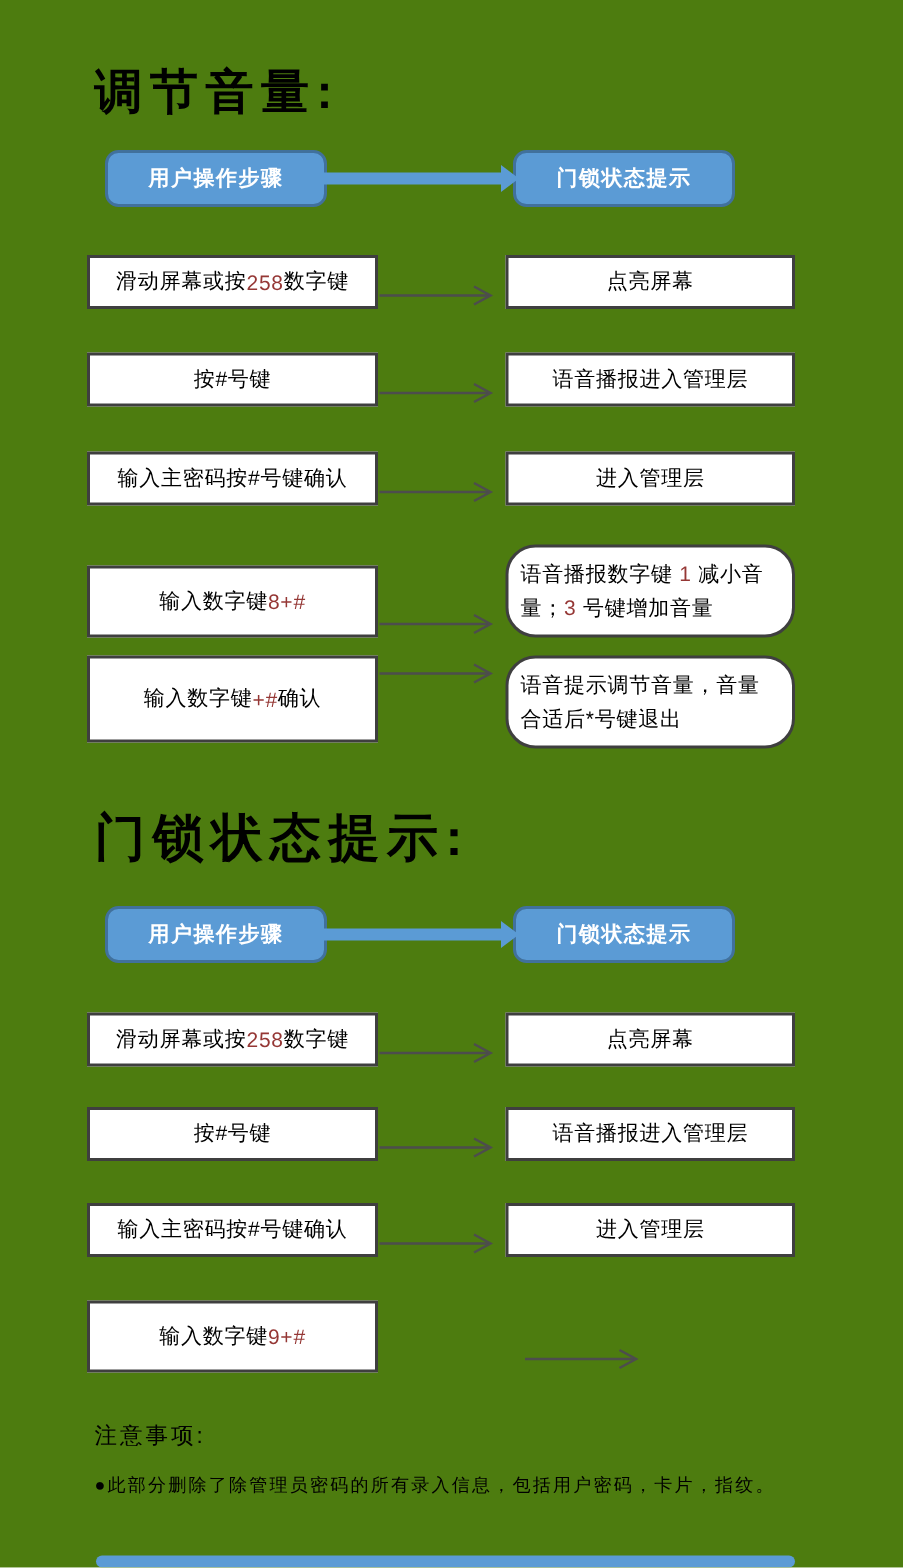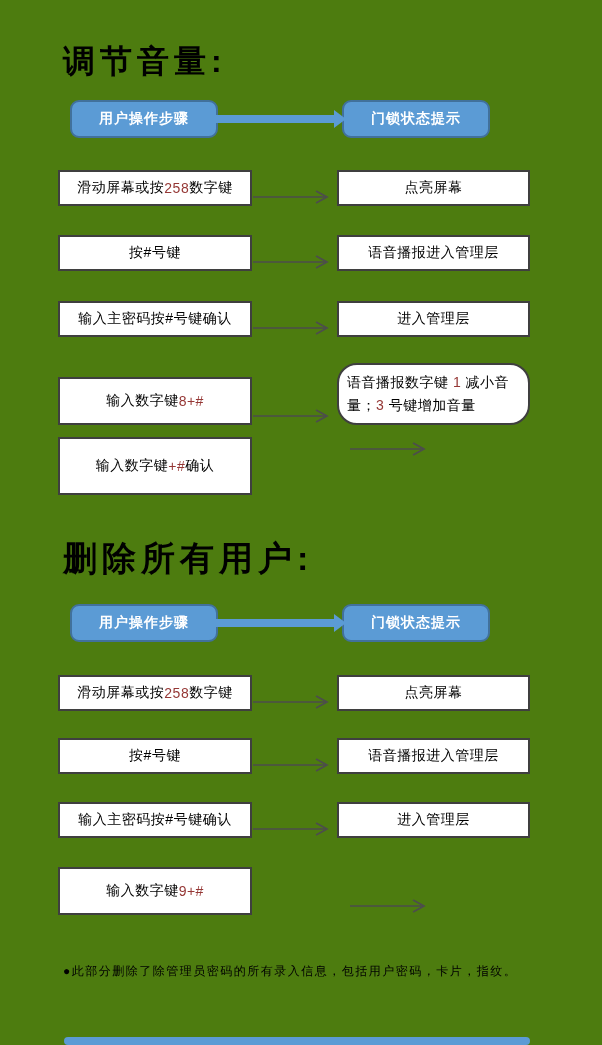--- a/index.html
+++ b/index.html
@@ -139,24 +139,25 @@
           <span>输入数字键</span>
           <span class="accent">+#</span>
           <span>确认</span>
         </div>
         <div class="fconn">
           <svg viewBox="0 0 85 18" width="85" height="18">
             <line x1="1" y1="9" x2="74" y2="9"></line>
             <polyline points="64,3 75,9 64,15"></polyline>
           </svg>
         </div>
-      </div>
-    </div>
-
-  <div class="sec-title" id="title2">删除所有用户:</div>
+        <div class="fbox fright wrap"><span>语音提示调节音量，音量合适后*号键退出</span></div>
+      </div>
+    </div>
+
+  <div class="sec-title" id="title2">门锁状态提示:</div>
 
   <div class="hrow" id="header2">
     <div class="hbox">用户操作步骤</div>
     <div class="hconn">
       <div class="hbar"></div>
       <div class="hhead"></div>
     </div>
     <div class="hbox">门锁状态提示</div>
   </div>
 
@@ -213,18 +214,19 @@
         <div class="fconn">
           <svg viewBox="0 0 85 18" width="85" height="18">
             <line x1="1" y1="9" x2="74" y2="9"></line>
             <polyline points="64,3 75,9 64,15"></polyline>
           </svg>
         </div>
       </div>
     </div>
 
   <div id="notes">
+    <div class="notes-heading">注意事项:</div>
     <div class="notes-bullet">●此部分删除了除管理员密码的所有录入信息，包括用户密码，卡片，指纹。</div>
   </div>
 
   <div id="bottom-bar"></div>
 
 </div>
 
 </body></html>

